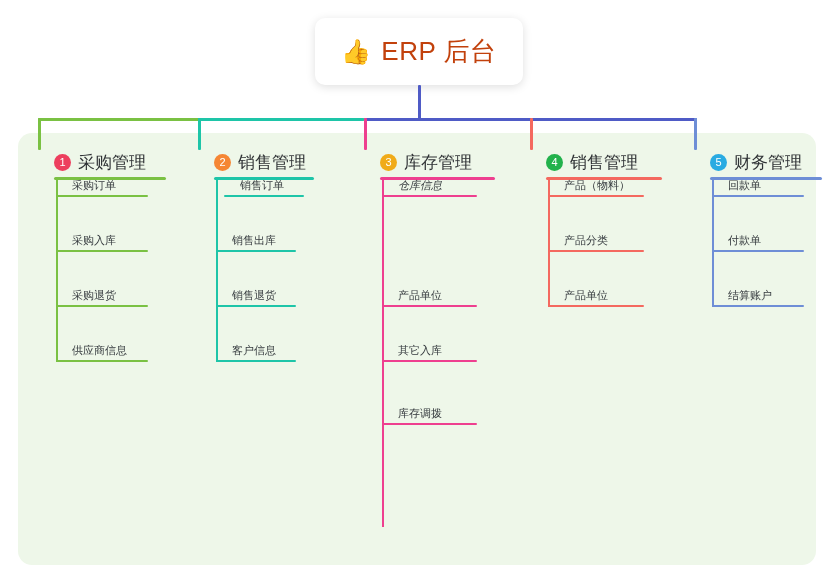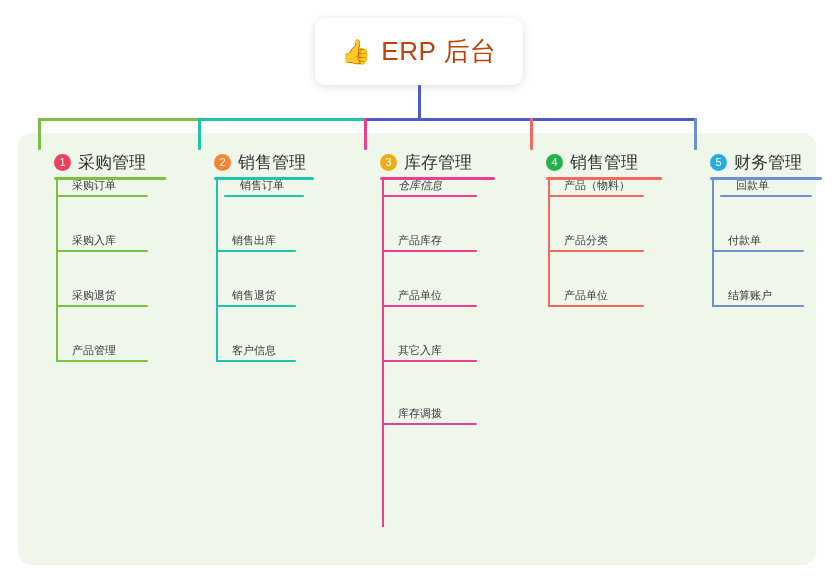--- a/index.html
+++ b/index.html
@@ -90,21 +90,21 @@
         </div>
         <div class="leaf" style="left: 20px; top: 79px; width: 92px; height: 28px;">
           <span class="leaf-label">采购入库</span>
           <div class="leaf-rule" style="width: 92px; background: rgb(122, 193, 67);"></div>
         </div>
         <div class="leaf" style="left: 20px; top: 134px; width: 92px; height: 28px;">
           <span class="leaf-label">采购退货</span>
           <div class="leaf-rule" style="width: 92px; background: rgb(122, 193, 67);"></div>
         </div>
         <div class="leaf" style="left: 20px; top: 189px; width: 92px; height: 28px;">
-          <span class="leaf-label">产品管理</span>
+          <span class="leaf-label">供应商信息</span>
           <div class="leaf-rule" style="width: 92px; background: rgb(122, 193, 67);"></div>
         </div>
       </div>
       <div class="col" style="left: 196px; width: 140px;">
         <div class="col-head">
           <span class="badge" style="background: rgb(245, 134, 52);">2</span>
           <span class="col-name">销售管理</span>
         </div>
         <div class="head-rule" style="width: 100px; background: rgb(30, 197, 168);"></div>
         <div class="trunk" style="left: 20px; top: 33px; height: 184px; background: rgb(30, 197, 168);"></div>
@@ -127,24 +127,20 @@
       </div>
       <div class="col" style="left: 362px; width: 155px;">
         <div class="col-head">
           <span class="badge" style="background: rgb(240, 171, 25);">3</span>
           <span class="col-name">库存管理</span>
         </div>
         <div class="head-rule" style="width: 115px; background: rgb(238, 63, 143);"></div>
         <div class="trunk" style="left: 20px; top: 33px; height: 349px; background: rgb(238, 63, 143);"></div>
         <div class="leaf" style="left: 20px; top: 24px; width: 95px; height: 28px; font-style: italic;">
           <span class="leaf-label">仓库信息</span>
-          <div class="leaf-rule" style="width: 95px; background: rgb(238, 63, 143);"></div>
-        </div>
-        <div class="leaf" style="left: 20px; top: 79px; width: 95px; height: 28px;">
-          <span class="leaf-label">产品库存</span>
           <div class="leaf-rule" style="width: 95px; background: rgb(238, 63, 143);"></div>
         </div>
         <div class="leaf" style="left: 20px; top: 134px; width: 95px; height: 28px;">
           <span class="leaf-label">产品单位</span>
           <div class="leaf-rule" style="width: 95px; background: rgb(238, 63, 143);"></div>
         </div>
         <div class="leaf" style="left: 20px; top: 189px; width: 95px; height: 28px;">
           <span class="leaf-label">其它入库</span>
           <div class="leaf-rule" style="width: 95px; background: rgb(238, 63, 143);"></div>
         </div>
@@ -173,21 +169,21 @@
           <div class="leaf-rule" style="width: 96px; background: rgb(244, 105, 95);"></div>
         </div>
       </div>
       <div class="col" style="left: 692px; width: 152px;">
         <div class="col-head">
           <span class="badge" style="background: rgb(41, 171, 226);">5</span>
           <span class="col-name">财务管理</span>
         </div>
         <div class="head-rule" style="width: 112px; background: rgb(110, 142, 214);"></div>
         <div class="trunk" style="left: 20px; top: 33px; height: 129px; background: rgb(110, 142, 214);"></div>
-        <div class="leaf" style="left: 20px; top: 24px; width: 92px; height: 28px; margin-left: 8px;">
+        <div class="leaf" style="left: 20px; top: 24px; width: 92px; height: 28px;">
           <span class="leaf-label">回款单</span>
           <div class="leaf-rule" style="width: 92px; background: rgb(110, 142, 214);"></div>
         </div>
         <div class="leaf" style="left: 20px; top: 79px; width: 92px; height: 28px;">
           <span class="leaf-label">付款单</span>
           <div class="leaf-rule" style="width: 92px; background: rgb(110, 142, 214);"></div>
         </div>
         <div class="leaf" style="left: 20px; top: 134px; width: 92px; height: 28px;">
           <span class="leaf-label">结算账户</span>
           <div class="leaf-rule" style="width: 92px; background: rgb(110, 142, 214);"></div>

